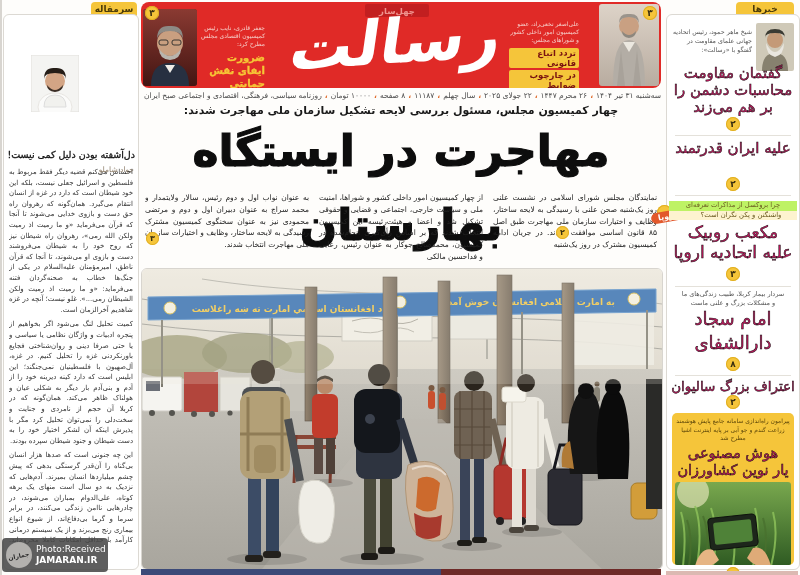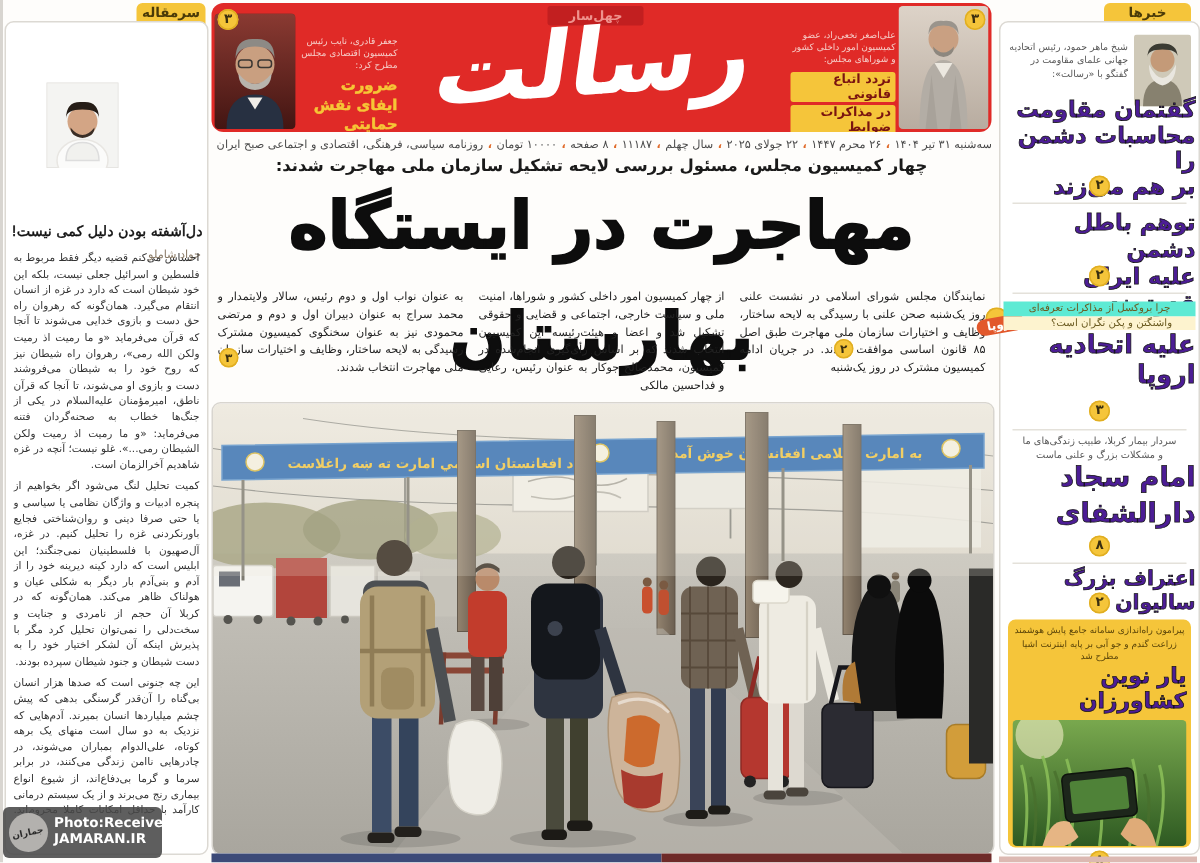--- a/index.html
+++ b/index.html
@@ -2,21 +2,21 @@
 <html lang="fa"><head>
 <meta charset="utf-8">
 <style>
   html,body{margin:0;padding:0;}
   body{width:800px;height:575px;position:relative;background:#fefdfb;font-family:"DejaVu Sans",sans-serif;overflow:hidden;}
   .abs{position:absolute;}
   .rtl{direction:rtl;}
   .yc{background:#f5c53a;border-radius:50%;display:flex;align-items:center;justify-content:center;
       font-weight:bold;color:#3a2f10;box-shadow:0 0 0 1px #e0ae22 inset;}
   .sep{position:absolute;left:8px;right:8px;height:1px;background:#e4e1da;}
-  .sb-title{font-weight:bold;color:#4c1d95;text-align:right;direction:rtl;-webkit-text-stroke:.5px #111;}
+  .sb-title{font-weight:normal;color:#be185d;text-align:center;direction:rtl;-webkit-text-stroke:.5px #111;}
   .sb-kicker{color:#555;text-align:center;direction:rtl;}
   .pill{background:#f5c53a;color:#7a1410;font-weight:bold;border-radius:2px;padding:0 3px;display:inline-block;margin-top:2px;}
   .box{background:#fff;border:1px solid #dcd9d3;border-radius:6px;}
   .tab{background:#f5c53a;border-radius:4px 4px 0 0;font-weight:bold;color:#4a3a08;
        display:flex;align-items:center;justify-content:center;font-size:9px;}
   .dl-sep{color:#e06a2a;font-weight:bold;}
 </style>
 </head>
 <body>
 
@@ -74,25 +74,25 @@
 
   <div class="abs rtl" style="left:58px;top:22px;width:66px;text-align:right;">
     <div style="font-size:6px;line-height:8px;color:#f6cfca;">جعفر قادری، نایب رئیس کمیسیون اقتصادی مجلس مطرح کرد:</div>
     <div style="margin-top:3px;font-size:10px;line-height:13px;font-weight:bold;color:#f6c636;-webkit-text-stroke:.3px #f6c636;">
       <div>ضرورت ایفای نقش</div>
       <div>حمایتی بانک‌ها</div>
 
     </div>
   </div>
 
-  <div class="abs rtl" style="left:386px;top:18px;width:70px;text-align:right;">
+  <div class="abs rtl" style="left:368px;top:18px;width:70px;text-align:right;">
     <div style="font-size:6px;line-height:8px;color:#f6cfca;">علی‌اصغر نخعی‌راد، عضو کمیسیون امور داخلی کشور و شوراهای مجلس:</div>
     <div style="margin-top:2px;font-size:8.5px;line-height:10px;text-align:right;">
       <span class="pill">تردد اتباع قانونی</span><br>
-      <span class="pill">در مذاکرات ضوابط</span><br>
+      <span class="pill">در چارچوب ضوابط</span><br>
       
     </div>
   </div>
 
   <svg class="abs" style="left:458px;top:2px;border-radius:3px;" width="60" height="82" viewBox="0 0 60 82">
     <rect width="60" height="82" fill="url(#mgrad2)"></rect>
     <defs>
         <linearGradient id="mgrad2" x1="0" y1="0" x2="0" y2="1">
           <stop offset="0" stop-color="#ddd3c8"></stop>
           <stop offset="1" stop-color="#b8aca0"></stop>
@@ -325,21 +325,21 @@
 
   <rect x="0" y="0" width="520" height="115" fill="#ece7dc" opacity="0.22"></rect>
 </svg>
 </div>
 
 <div class="abs" style="left:2px;top:538px;width:106px;height:34px;background:rgba(72,72,72,0.88);border-radius:4px;display:flex;align-items:center;gap:4px;padding:0 4px;box-sizing:border-box;">
   <div style="width:26px;height:26px;border-radius:50%;background:#b3b1ae;display:flex;align-items:center;justify-content:center;flex:0 0 auto;">
     <span style="font-size:6px;color:#2a2a2a;font-weight:bold;transform:rotate(-12deg);">جماران</span>
   </div>
   <div style="line-height:11px;">
-    <div style="color:#fff;font-size:9px;font-weight:bold;">Photo:Received</div>
+    <div style="color:#fff;font-size:9px;font-weight:normal;">Photo:Received</div>
     <div style="color:#fff;font-size:9px;font-weight:bold;">JAMARAN.IR</div>
   </div>
 </div>
 
 <div class="abs tab" style="left:736px;top:2px;width:58px;height:14px;">
   <span>خبرها</span>
 </div>
 <div class="abs box" style="left:666px;top:14px;width:132px;height:554px;overflow:visible;">
 
   <svg class="abs" style="right:5px;top:8px;border-radius:2px;" width="38" height="48" viewBox="0 0 38 48">
@@ -354,34 +354,34 @@
     <div class="sb-title" style="font-size:15px;line-height:17px;">گفتمان مقاومت</div>
     <div class="sb-title" style="font-size:15px;line-height:17px;">محاسبات دشمن را</div>
     <div class="sb-title" style="font-size:15px;line-height:17px;">بر هم می‌زند</div>
   </div>
   <div class="abs yc" style="left:59px;top:102px;width:14px;height:14px;font-size:9px;">
     <span>۲</span>
     </div>
   <div class="sep" style="top:120px;"></div>
 
   <div class="abs" style="left:2px;top:124px;width:128px;">
-    <div class="sb-title" style="font-size:15px;line-height:18px;">توهم باطل دشمن</div>
     <div class="sb-title" style="font-size:15px;line-height:18px;">علیه ایران قدرتمند</div>
   </div>
   <div class="abs yc" style="left:59px;top:162px;width:14px;height:14px;font-size:9px;">
     <span>۲</span>
     </div>
   <div class="sep" style="top:180px;"></div>
 
   <div class="abs yc" style="left:-10px;top:190px;width:15px;height:15px;font-size:8px;"></div>
   <div class="abs" style="left:-16px;top:196px;background:#e2582b;color:#fff;font-size:8px;font-weight:bold;border-radius:7px;padding:1px 7px;transform:rotate(-10deg);direction:rtl;">
     <span>اروپا</span></div>
   <div class="abs" style="left:2px;top:186px;width:128px;">
-    <div class="sb-kicker" style="font-size:6.8px;line-height:9.5px;color:#6a5a20;background:#5eead4;">چرا بروکسل از مذاکرات تعرفه‌ای</div>
+    <div class="sb-kicker" style="font-size:6.8px;line-height:9.5px;color:#6a5a20;background:#bef264;">چرا بروکسل از مذاکرات تعرفه‌ای</div>
     <div class="sb-kicker" style="font-size:6.8px;line-height:9.5px;color:#6a5a20;background:#fdf3cf;padding-left:16px;">واشنگتن و پکن نگران است؟</div>
+    <div class="sb-title" style="font-size:17px;line-height:20px;margin-top:2px;">مکعب روبیک</div>
     <div class="sb-title" style="font-size:17px;line-height:20px;">علیه اتحادیه اروپا</div>
   </div>
   <div class="abs yc" style="left:59px;top:252px;width:14px;height:14px;font-size:9px;">
     <span>۳</span>
     </div>
   <div class="sep" style="top:271px;"></div>
 
   <div class="abs" style="left:2px;top:275px;width:128px;">
     <div class="sb-kicker" style="font-size:6.5px;line-height:9px;">سردار بیمار کربلا، طبیب زندگی‌های ما</div>
     <div class="sb-kicker" style="font-size:6.5px;line-height:9px;">و مشکلات بزرگ و علنی ماست</div>
@@ -396,20 +396,21 @@
   <div class="abs" style="left:2px;top:363px;width:128px;">
     <div class="sb-title" style="font-size:13.5px;line-height:16px;">اعتراف بزرگ سالیوان</div>
   </div>
   <div class="abs yc" style="left:59px;top:380px;width:14px;height:14px;font-size:9px;">
     <span>۲</span>
     </div>
 
   <div class="abs" style="left:5px;top:398px;width:122px;height:152px;background:#f5c53a;border-radius:5px;overflow:hidden;padding:4px 3px 0 3px;box-sizing:border-box;">
     <div class="sb-kicker" style="font-size:6px;line-height:8.5px;color:#5a4408;">پیرامون راه‌اندازی سامانه جامع پایش هوشمند</div>
     <div class="sb-kicker" style="font-size:6px;line-height:8.5px;color:#5a4408;">زراعت گندم و جو آبی بر پایه اینترنت اشیا مطرح شد</div>
+    <div class="sb-title" style="font-size:14.5px;line-height:17px;margin-top:2px;">هوش مصنوعی</div>
     <div class="sb-title" style="font-size:14.5px;line-height:17px;">یار نوین کشاورزان</div>
     <svg width="116" height="84" viewBox="0 0 116 84" style="margin-top:3px;border-radius:3px;">
       <defs>
           <linearGradient id="fld" x1="0" y1="0" x2="0" y2="1">
             <stop offset="0" stop-color="#79a84e"></stop>
             <stop offset="1" stop-color="#2e5a22"></stop>
           </linearGradient>
         </defs>
       <rect width="116" height="84" fill="url(#fld)"></rect>
       <circle cx="18" cy="10" r="16" fill="#f4efc8" opacity="0.6"></circle>

